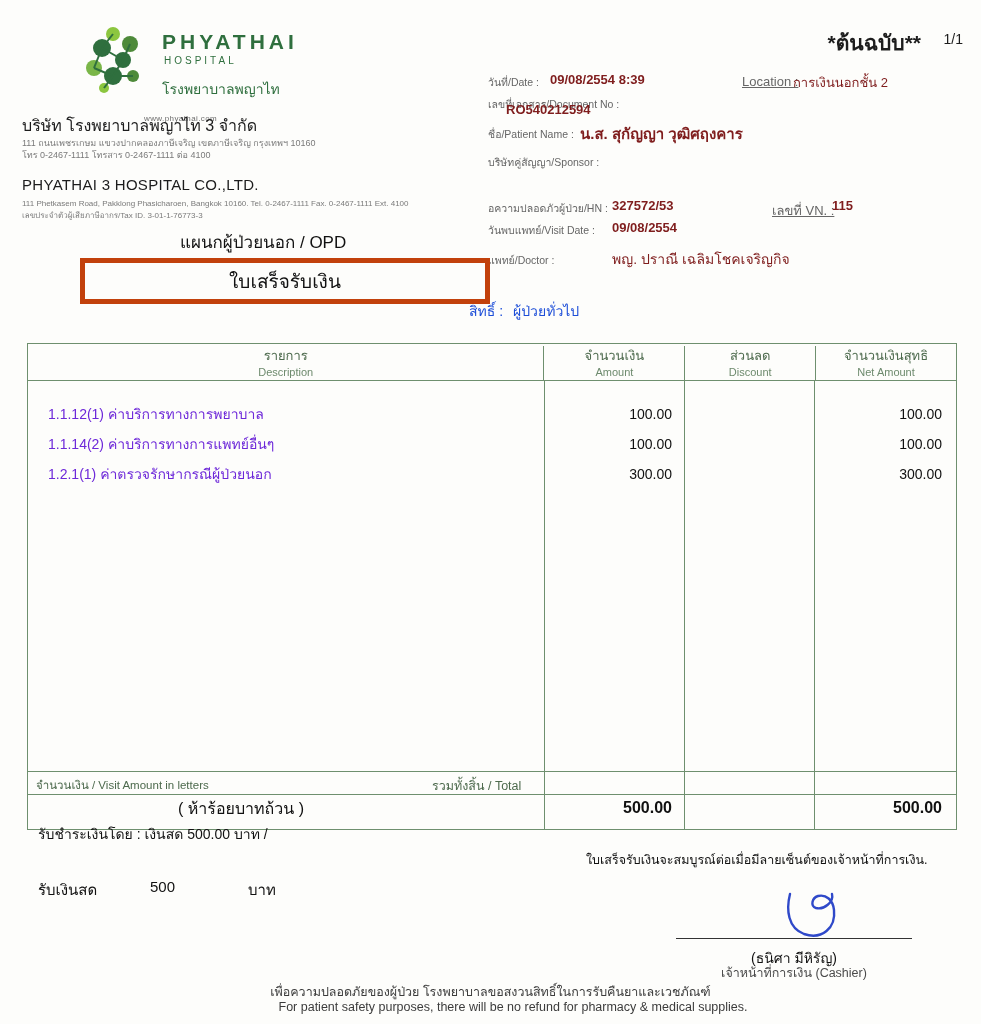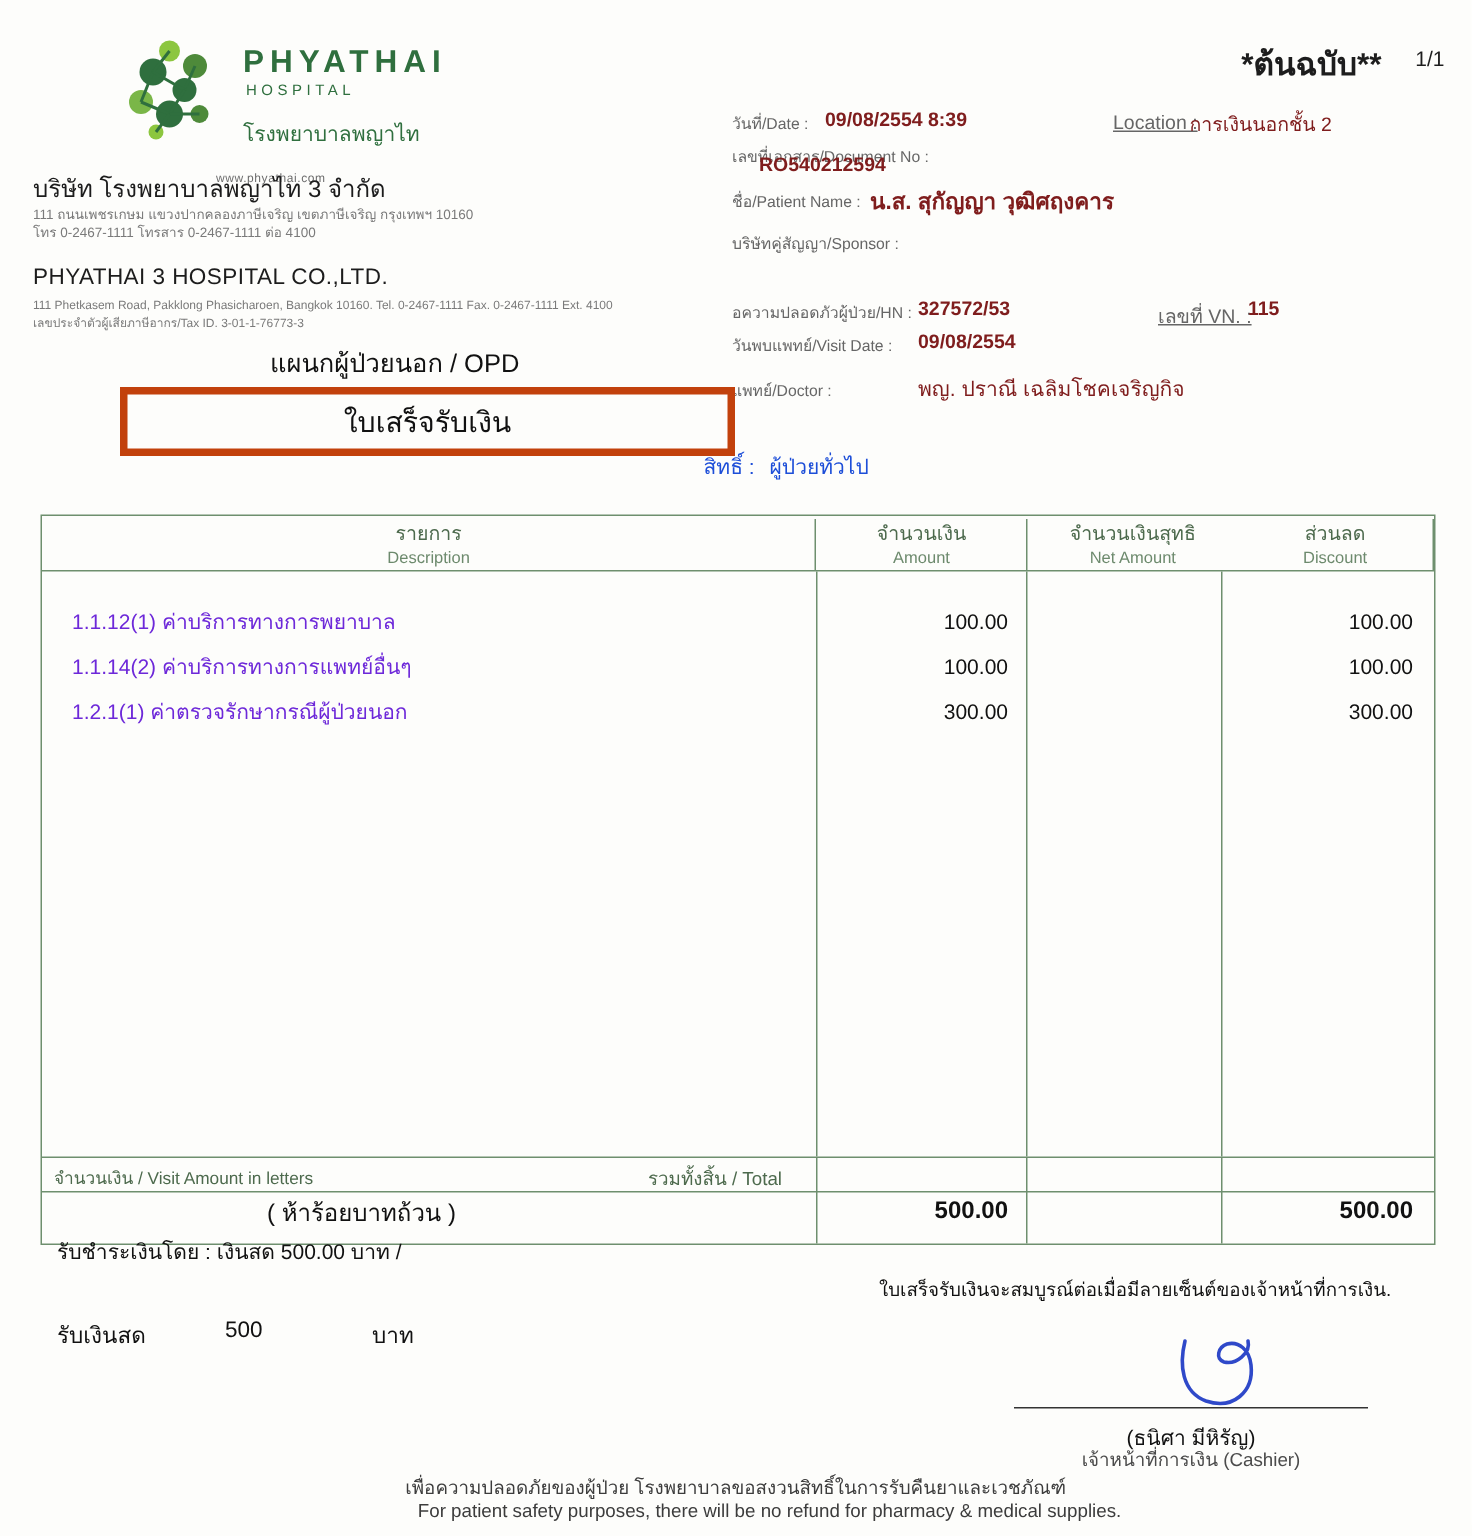--- a/index.html
+++ b/index.html
@@ -506,27 +506,27 @@
   <div class="tbl">
     <div class="tbl-head">
       <div class="th c-desc">
         <div>รายการ</div>
         <div class="en">Description</div>
       </div>
       <div class="th c-amt">
         <div>จำนวนเงิน</div>
         <div class="en">Amount</div>
       </div>
+      <div class="th c-disc">
+        <div>ส่วนลด</div>
+        <div class="en">Discount</div>
+      </div>
       <div class="th c-net">
         <div>จำนวนเงินสุทธิ</div>
         <div class="en">Net Amount</div>
-      </div>
-      <div class="th c-disc">
-        <div>ส่วนลด</div>
-        <div class="en">Discount</div>
       </div>
     </div>
 
     <div class="tbl-body">
       <div class="vline v1"></div>
       <div class="vline v2"></div>
       <div class="vline v3"></div>
 
       <div style="height:18px;"></div>
       <div class="row">

